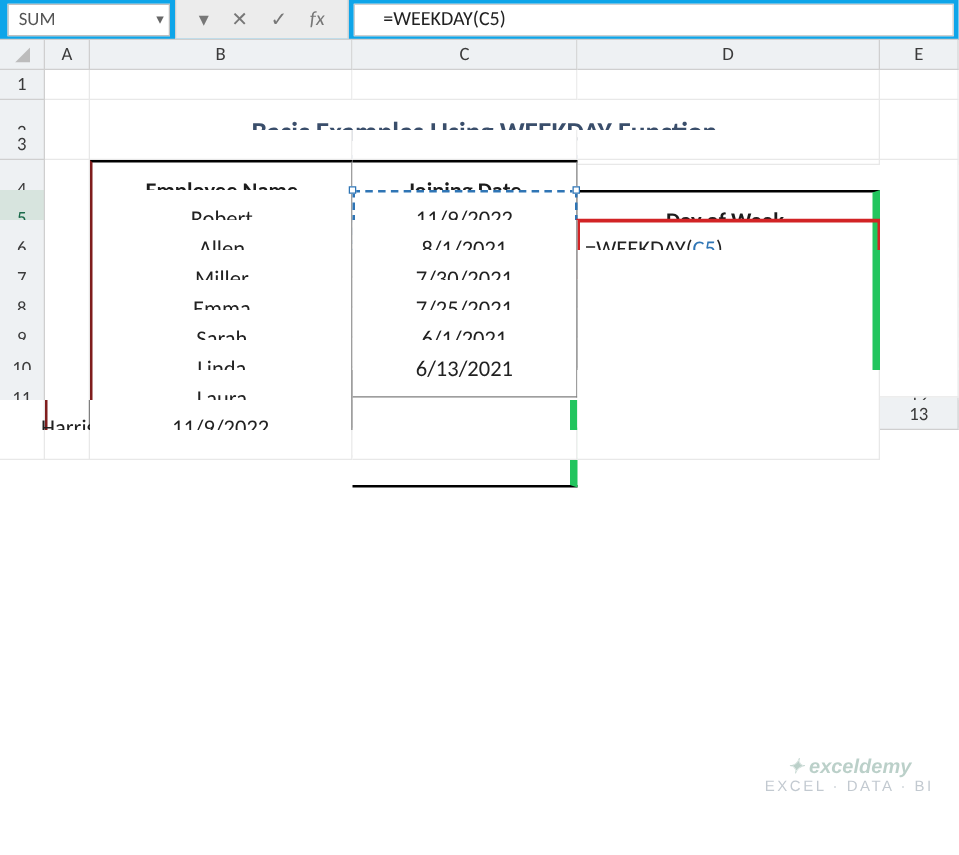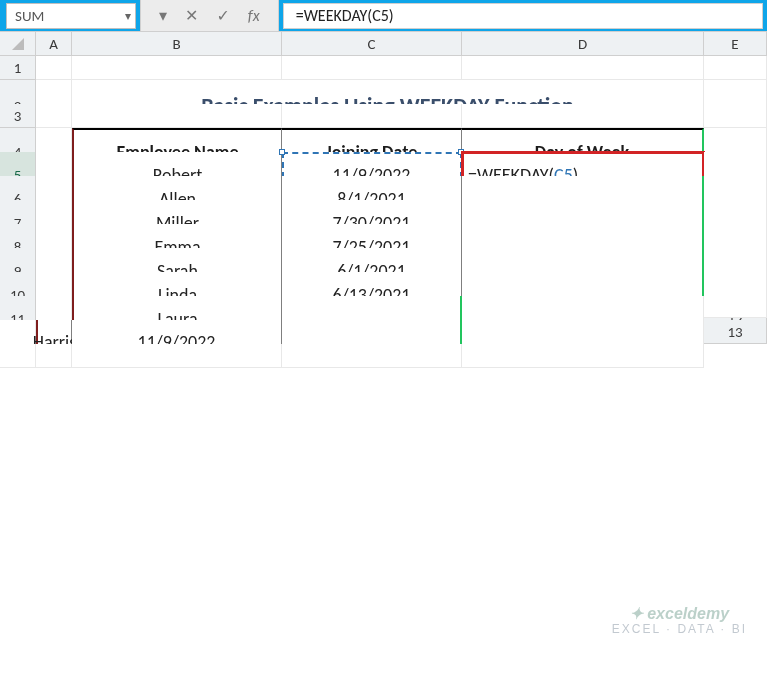--- a/index.html
+++ b/index.html
@@ -48,21 +48,21 @@
     padding: 0 18px;
     height: 100%;
     border-left: 1px solid #d0d0d0;
     border-right: 1px solid #d0d0d0;
     background: #ececec;
   }
   .fb-controls span { color: #777; font-size: 16px; display:inline-flex; align-items:center; }
   .fx-label { font-style: italic; color: #555; font-size: 15px; }
   .formula-text {
     flex: 1;
-    padding-left: 12px;
+    padding-left: 23px;
     font-size: 16px;
     color: #222;
     background: #ffffff;
     height: 26px;
     display: flex;
     align-items: center;
     border: 1px solid #cfcfcf;
     margin: 3px 4px;
   }
 
@@ -113,21 +113,21 @@
     left: 12px; right: 12px;
     height: 3px;
     background: #9fb3d2;
   }
 
   
   .tbl-h { font-weight: bold; font-size: 18px; color:#1c1c1c; }
   .bt { border-top: 2px solid #000; }
   .bb { border-bottom: 2px solid #000; }
   .bl { border-left: 2px solid #7f1d1d; }
-  .br { border-right: 2px solid #22c55e; }
+  .br { border-right: 6px solid #22c55e; margin-top: 24px; }
   .b-thin-b { border-bottom: 1px solid #7f7f7f; }
   .b-thin-r { border-right: 1px solid #7f7f7f; }
 
   .data-text { font-size: 18px; color:#222; }
 
   
   .ref-cell {
     outline: 2px dashed #2f75b5;
     outline-offset: -2px;
   }

